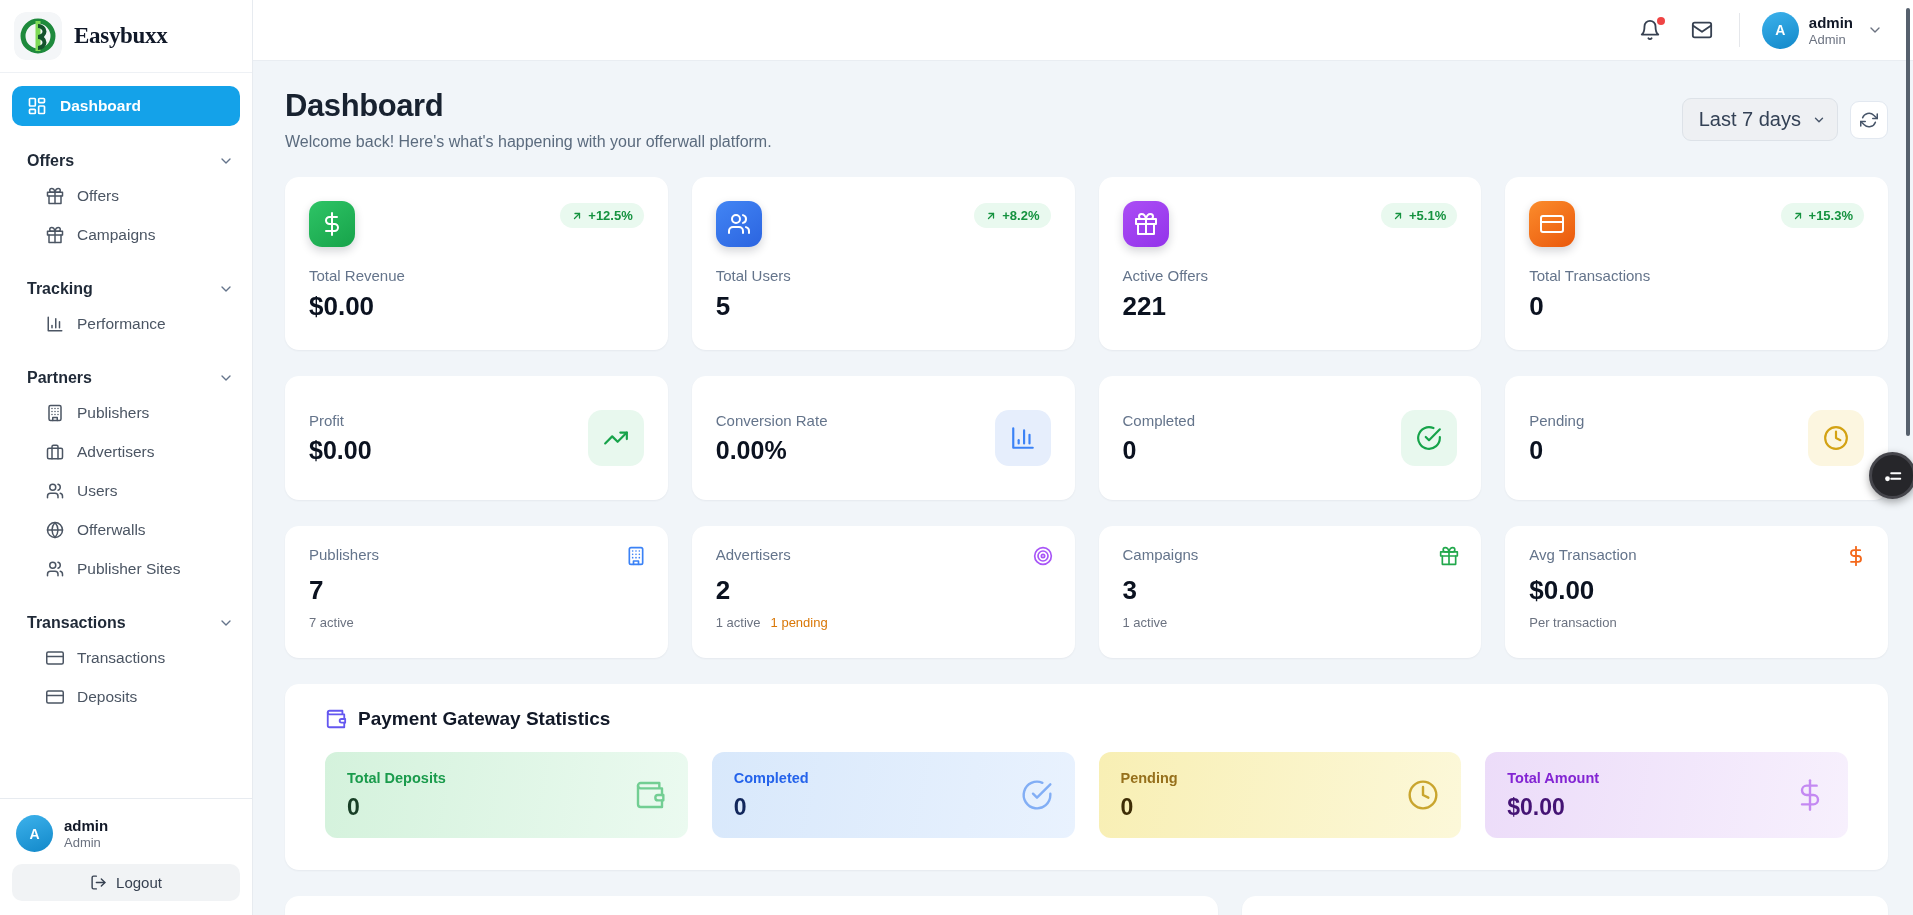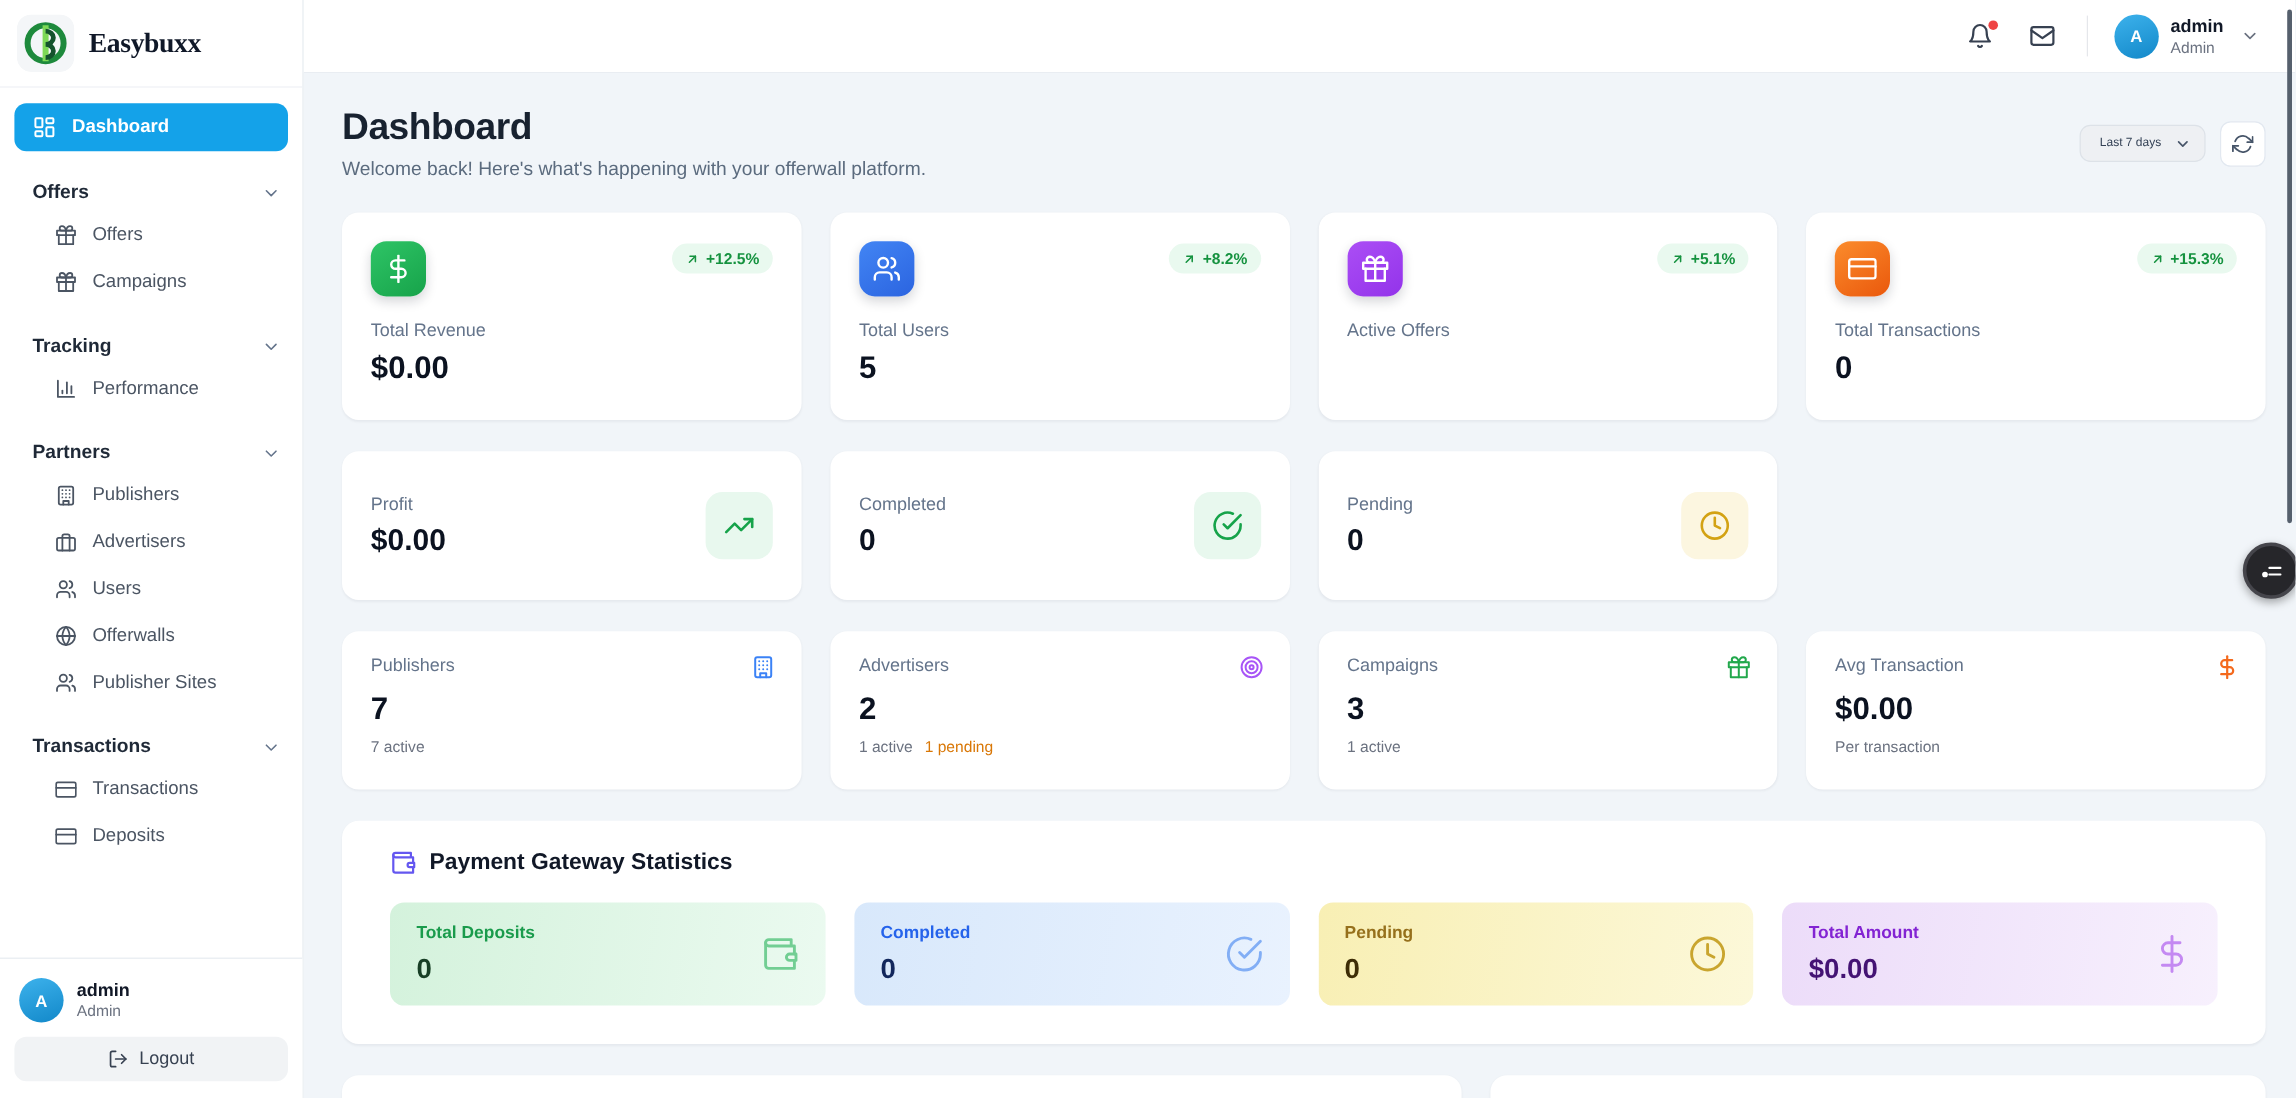--- a/index.html
+++ b/index.html
@@ -35,21 +35,21 @@
   .user-chip { display:flex; align-items:center; gap:10px; cursor:pointer; }
   .uc-name { font-size:15px; font-weight:700; color:#111827; }
   .uc-role { font-size:13px; color:#6b7280; margin-top:1px; }
   .uc-chev { color:#6b7280; margin-left:4px; }
 
   .content { flex:1; padding:27px 25px 0 32px; overflow:hidden; }
   .page-head { display:flex; align-items:center; justify-content:space-between; margin-bottom:26px; }
   .page-title { font-size:31px; font-weight:800; color:#182230; letter-spacing:-0.4px; }
   .page-subtitle { font-size:16px; color:#5b6b7e; margin-top:9px; }
   .head-controls { display:flex; align-items:center; gap:12px; }
-  .range-select { appearance:none; background:#eef0f3; border:1px solid #dde2e8; border-radius:9px; padding:9px 36px 9px 16px; font-size:10px; color:#334155; font-family:inherit; cursor:pointer; }
+  .range-select { appearance:none; background:#eef0f3; border:1px solid #dde2e8; border-radius:9px; padding:9px 36px 9px 16px; font-size:20px; color:#334155; font-family:inherit; cursor:pointer; }
   .select-wrap { position:relative; }
   .select-wrap .sel-chev { position:absolute; right:12px; top:50%; transform:translateY(-50%); color:#475569; pointer-events:none; }
   .refresh-btn { width:38px; height:38px; background:#fff; border:1px solid #e2e8f0; border-radius:9px; display:flex; align-items:center; justify-content:center; color:#475569; cursor:pointer; }
 
   .grid4 { display:grid; grid-template-columns:repeat(4,1fr); gap:24px; }
   .card { background:#fff; border-radius:14px; box-shadow:0 1px 2px rgba(16,24,40,.05); }
 
   .kpi-card { position:relative; padding:24px; height:173px; }
   .kpi-icon { width:46px; height:46px; border-radius:13px; display:flex; align-items:center; justify-content:center; color:#fff; box-shadow:0 4px 10px rgba(16,24,40,.18); }
   .ic-green  { background:linear-gradient(145deg,#2ec466,#17a34a); }
@@ -405,20 +405,21 @@
             </svg>
           </div>
         <div class="kpi-badge">
             <svg width="12" height="12" viewBox="0 0 24 24" fill="none" stroke="currentColor" stroke-width="2.6" stroke-linecap="round" stroke-linejoin="round">
               <line x1="7" y1="17" x2="17" y2="7"></line>
               <polyline points="8 7 17 7 17 16"></polyline>
             </svg>
             <span>+5.1%</span>
           </div>
         <div class="kpi-label">Active Offers</div>
+        <div class="kpi-value">221</div>
       </div>
       <div class="card kpi-card">
         <div class="kpi-icon ic-orange">
             <svg width="24" height="24" viewBox="0 0 24 24" fill="none" stroke="currentColor" stroke-width="2" stroke-linecap="round" stroke-linejoin="round">
               <rect x="1" y="4" width="22" height="16" rx="2"></rect>
               <line x1="1" y1="10" x2="23" y2="10"></line>
             </svg>
           </div>
         <div class="kpi-badge">
             <svg width="12" height="12" viewBox="0 0 24 24" fill="none" stroke="currentColor" stroke-width="2.6" stroke-linecap="round" stroke-linejoin="round">
@@ -435,20 +436,34 @@
     <div class="grid4" style="margin-bottom:26px;">
       <div class="card metric-card">
         <div>
           <div class="metric-label">Profit</div>
           <div class="metric-value">$0.00</div>
         </div>
         <div class="metric-chip chip-green">
             <svg width="26" height="26" viewBox="0 0 24 24" fill="none" stroke="currentColor" stroke-width="2" stroke-linecap="round" stroke-linejoin="round">
               <polyline points="22 7 13.5 15.5 8.5 10.5 2 17"></polyline>
               <polyline points="16 7 22 7 22 13"></polyline>
+            </svg>
+          </div>
+      </div>
+      <div class="card metric-card">
+        <div>
+          <div class="metric-label">Conversion Rate</div>
+          <div class="metric-value">0.00%</div>
+        </div>
+        <div class="metric-chip chip-blue">
+            <svg width="26" height="26" viewBox="0 0 24 24" fill="none" stroke="currentColor" stroke-width="2" stroke-linecap="round" stroke-linejoin="round">
+              <path d="M3 3v18h18"></path>
+              <path d="M18 17V9"></path>
+              <path d="M13 17V5"></path>
+              <path d="M8 17v-3"></path>
             </svg>
           </div>
       </div>
       <div class="card metric-card">
         <div>
           <div class="metric-label">Completed</div>
           <div class="metric-value">0</div>
         </div>
         <div class="metric-chip chip-green">
             <svg width="26" height="26" viewBox="0 0 24 24" fill="none" stroke="currentColor" stroke-width="2" stroke-linecap="round" stroke-linejoin="round">

